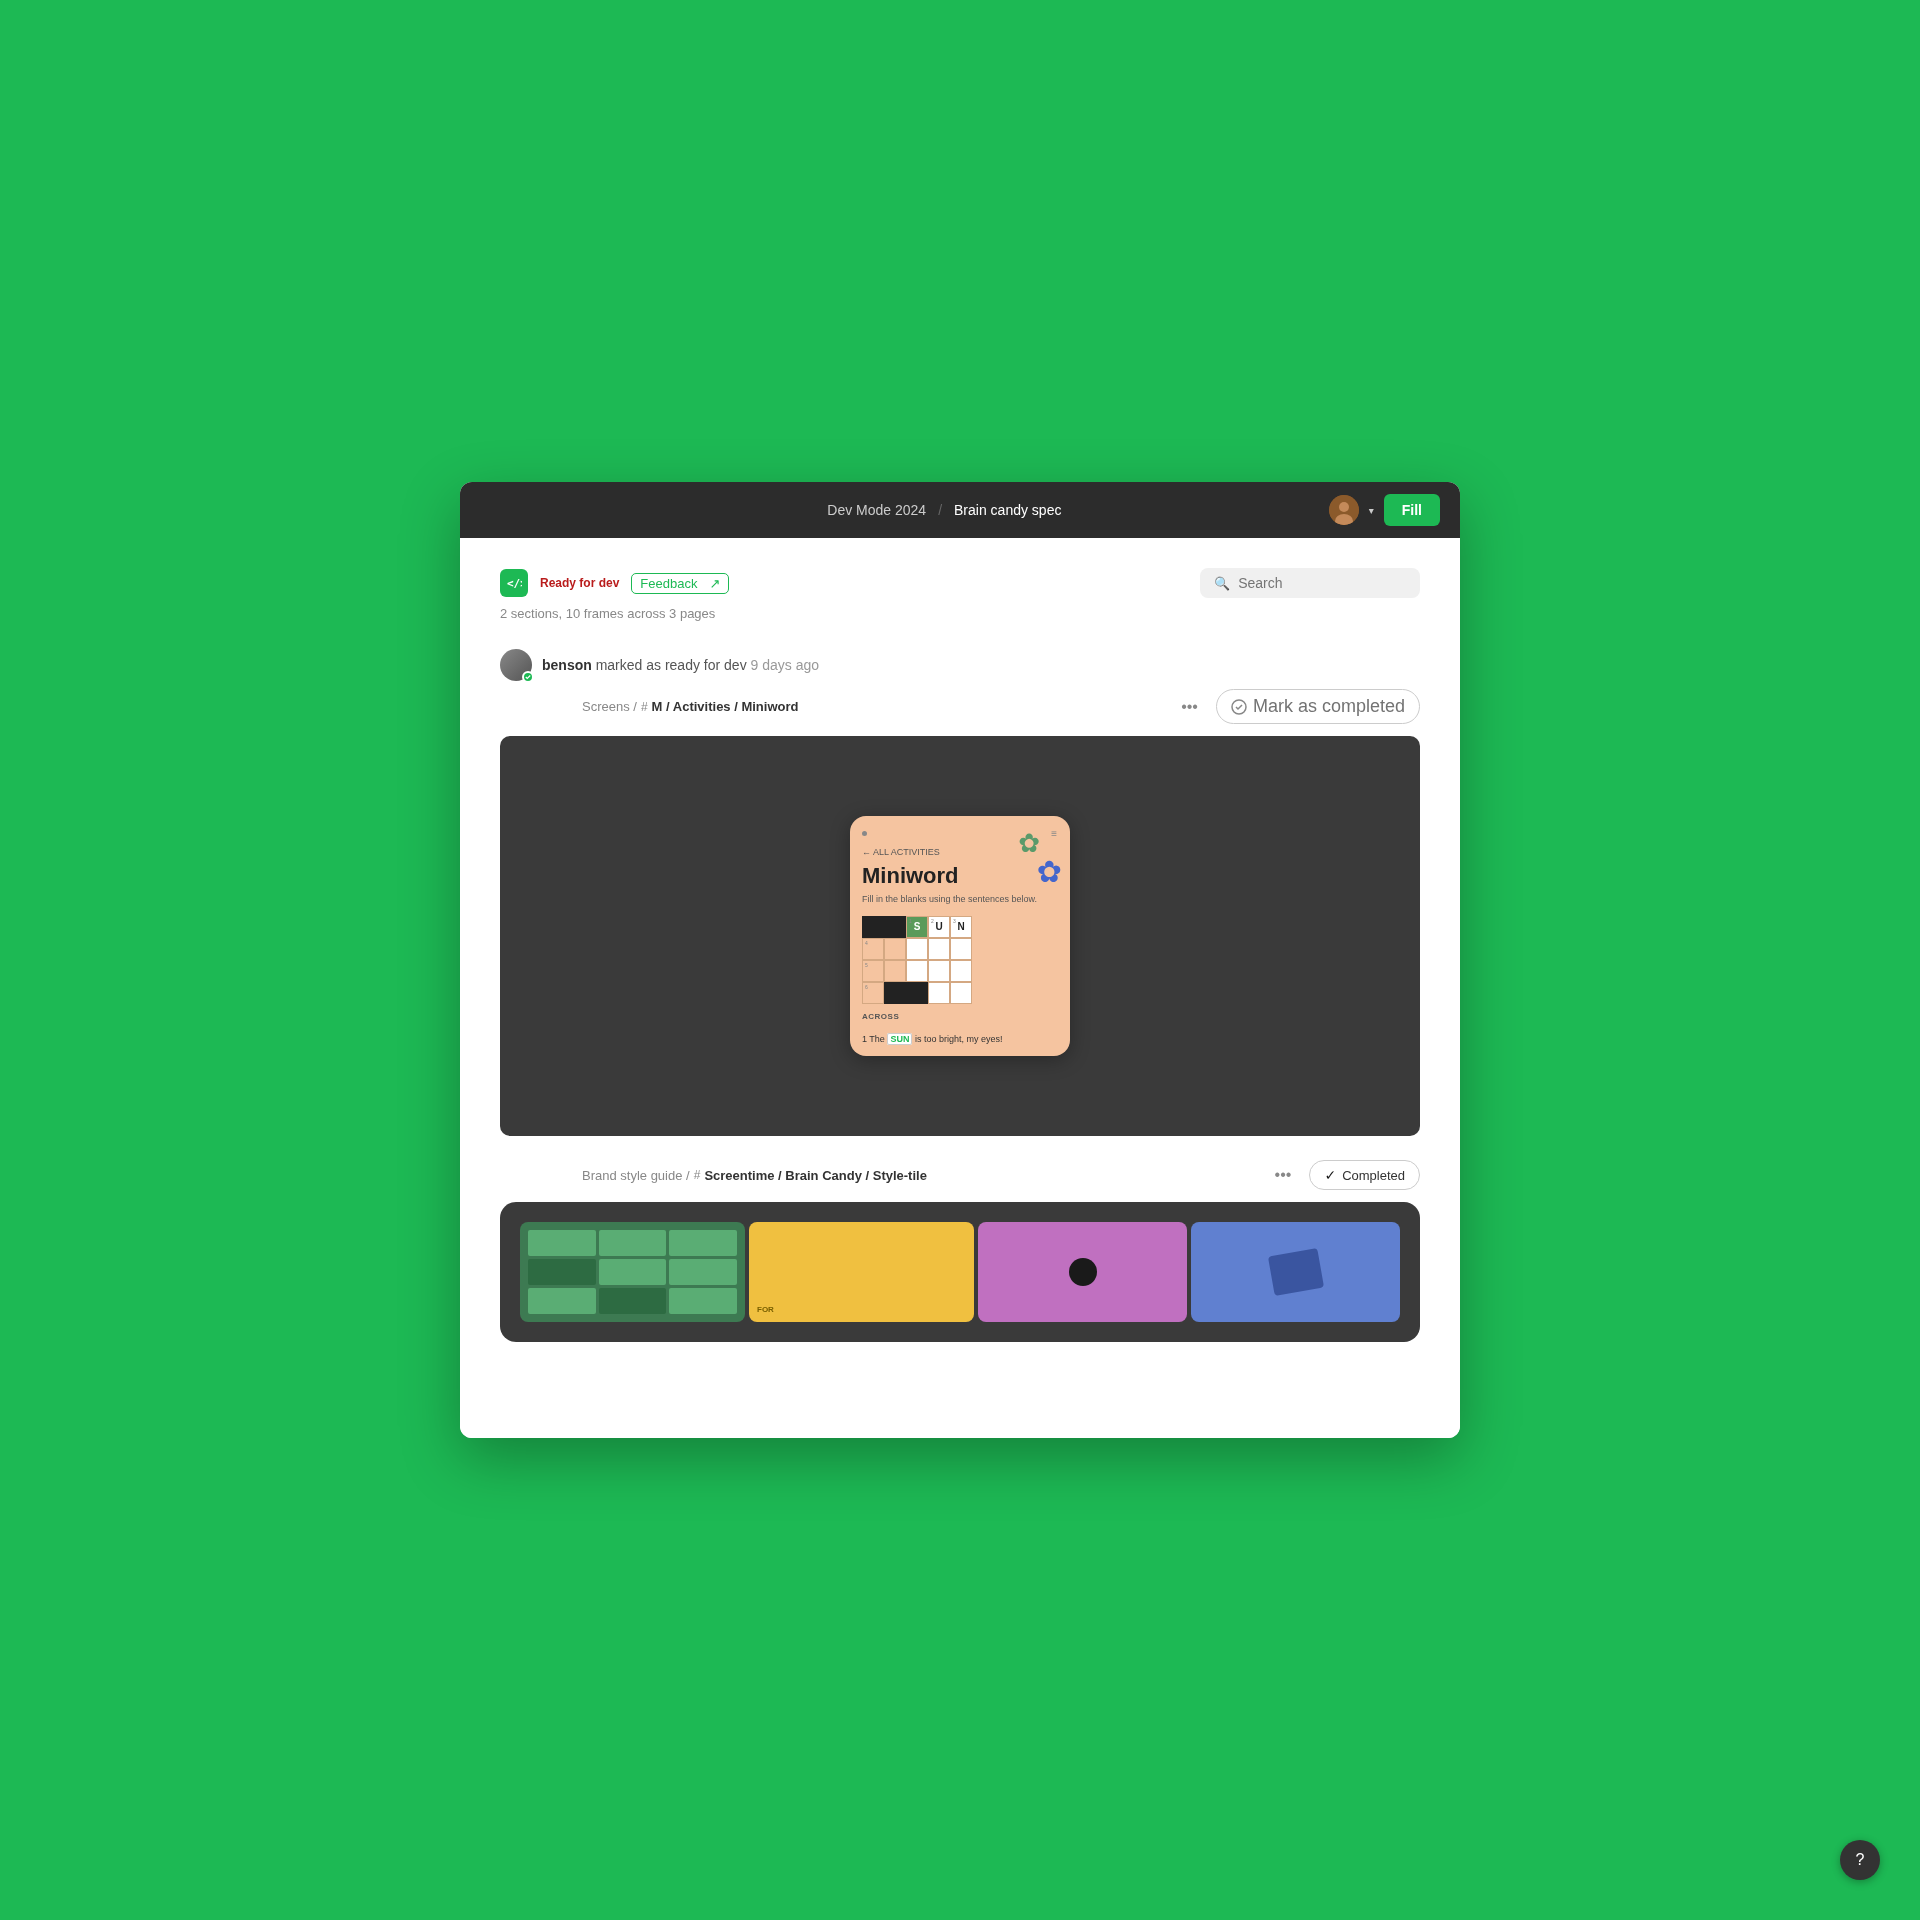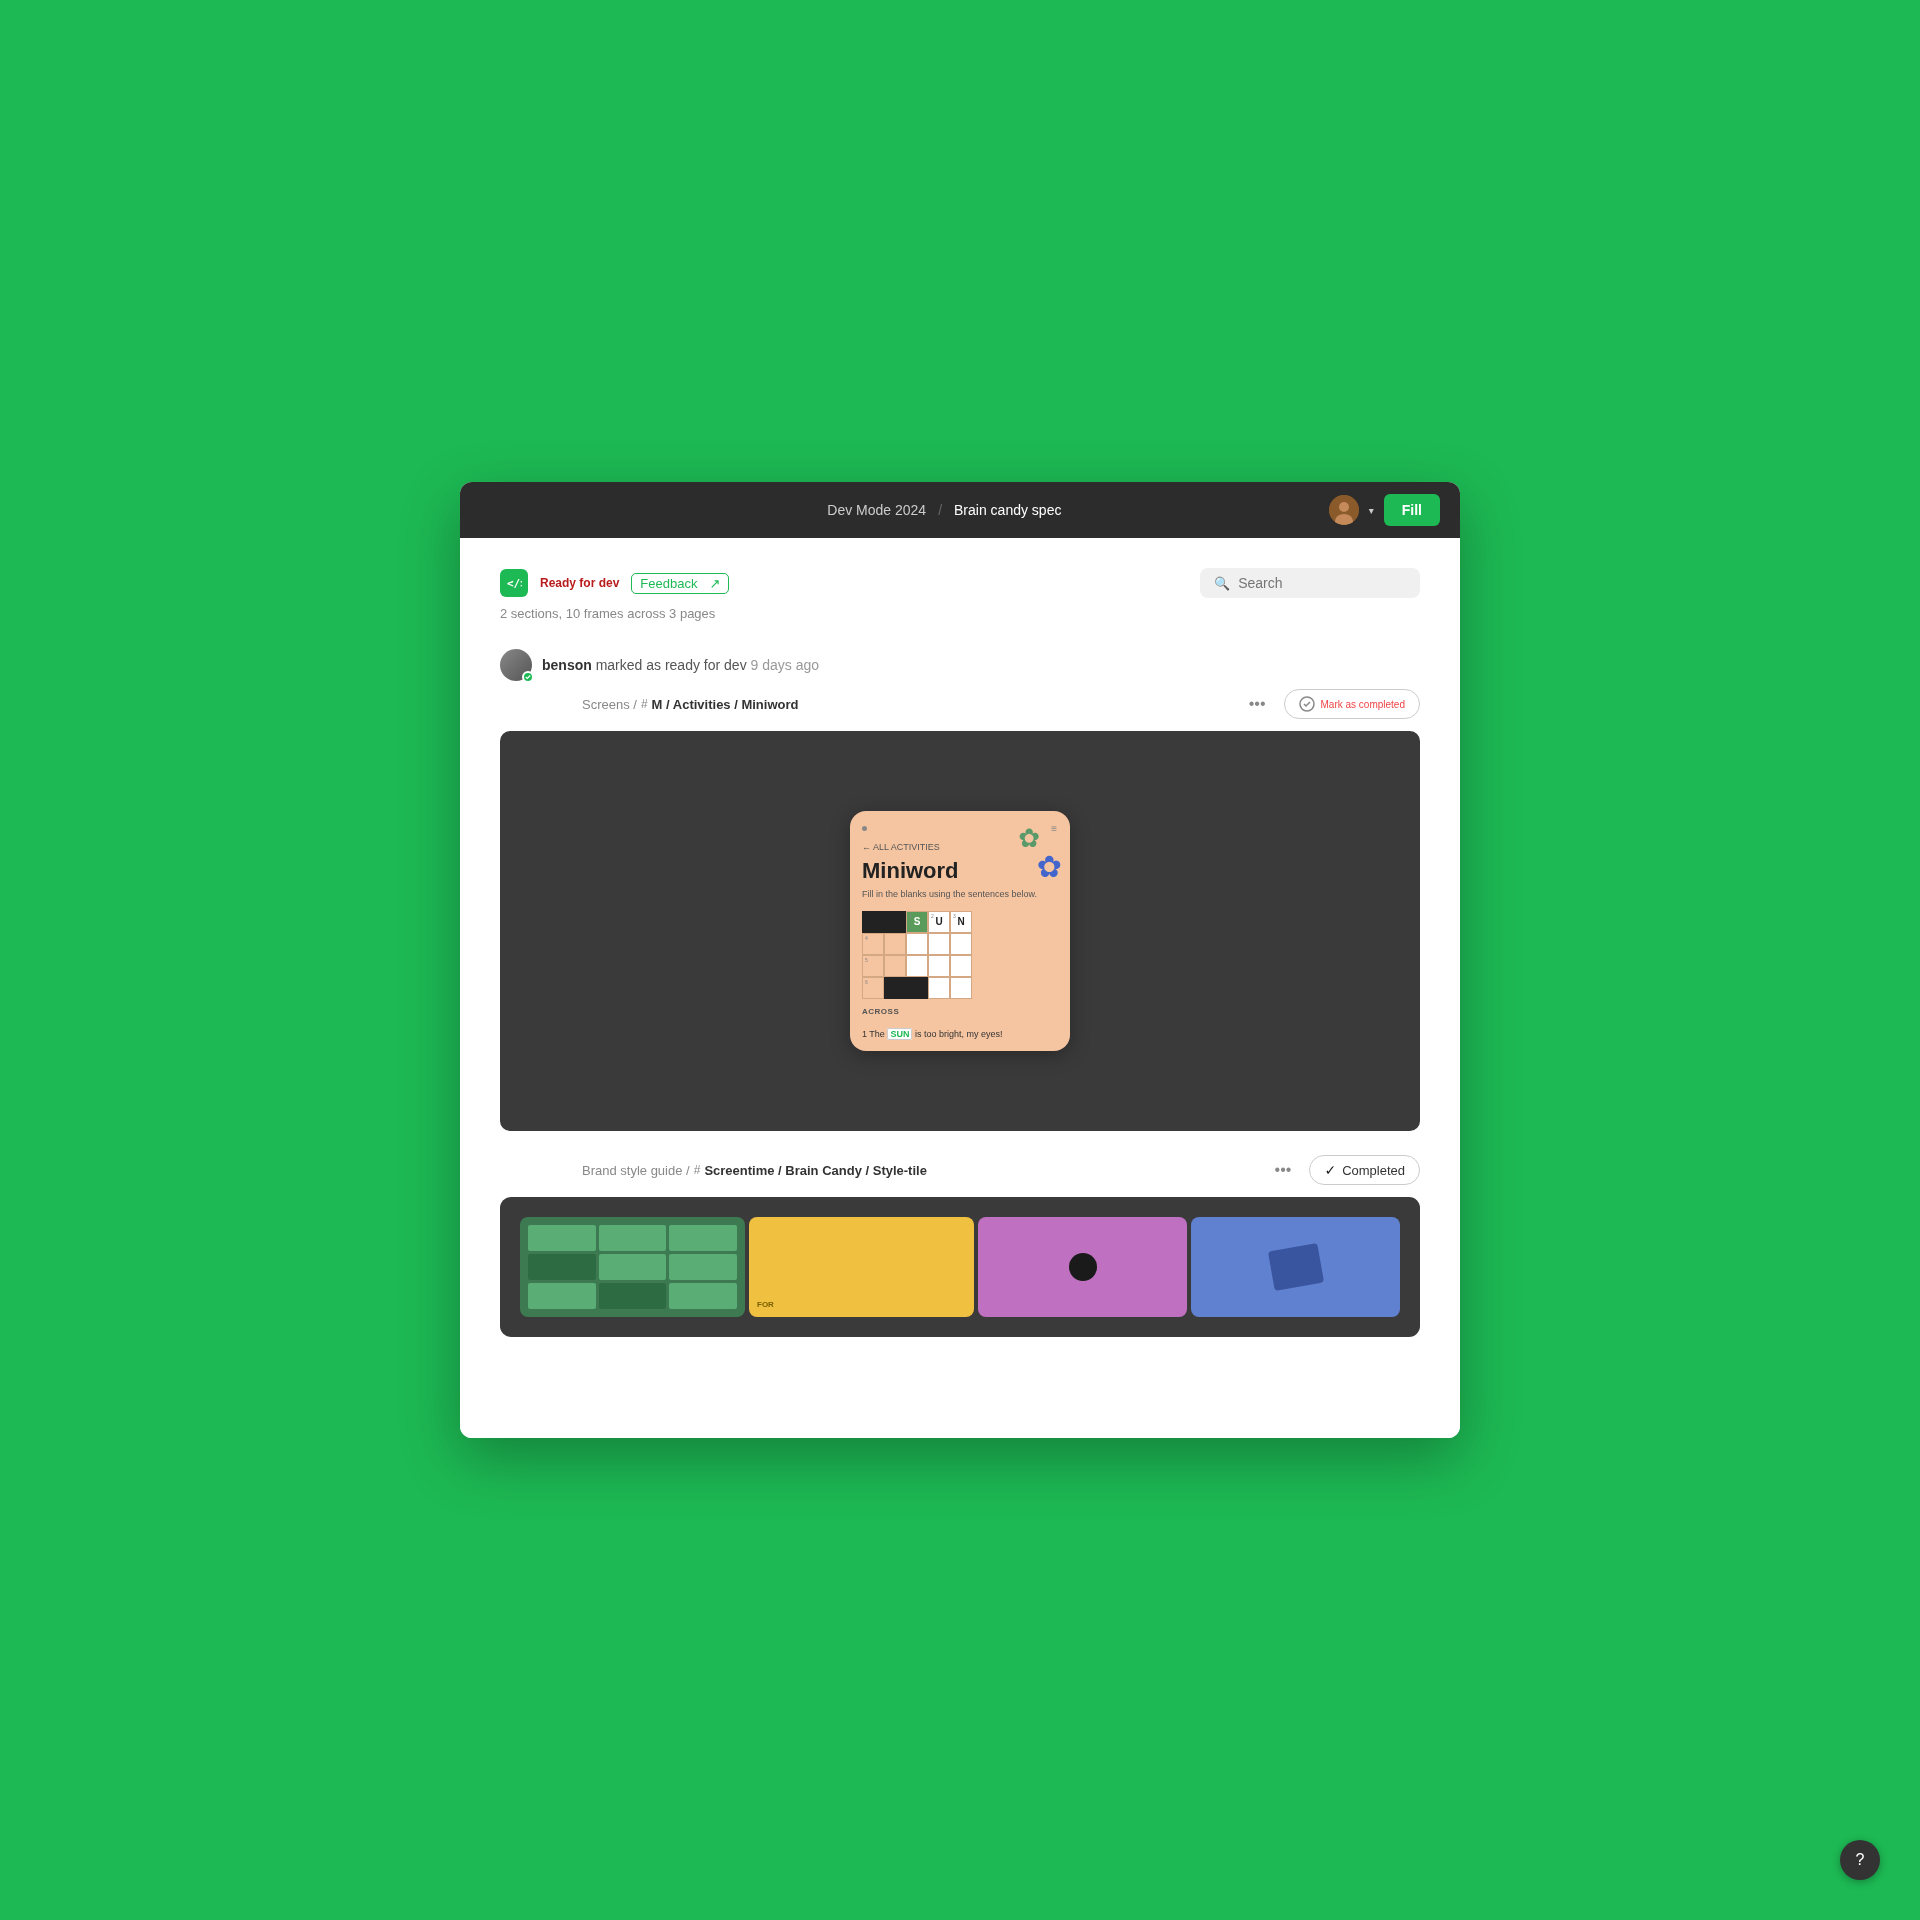--- a/index.html
+++ b/index.html
@@ -239,22 +239,22 @@
       border-radius: 4px;
     }
     .mark-completed-btn {
       display: flex;
       align-items: center;
       gap: 6px;
       border: 1.5px solid #ccc;
       background: white;
       border-radius: 20px;
       padding: 6px 14px;
-      font-size: 10px;
-      color: #ef4444;
+      font-size: 18px;
+      color: #737373;
       cursor: pointer;
     }
     .mark-completed-btn svg {
       color: #888;
     }
     .completed-btn {
       display: flex;
       align-items: center;
       gap: 6px;
       border: 1.5px solid #ccc;
@@ -375,21 +375,21 @@
     .across-clue .highlight {
       background: #fff;
       border: 1px solid #ccc;
       border-radius: 2px;
       padding: 0 2px;
       color: #1db954;
       font-weight: bold;
     }
     .brand-preview {
       background: #3a3a3a;
-      border-radius: 11px;
+      border-radius: 16px;
       display: flex;
       align-items: center;
       gap: 4px;
       padding: 20px;
       min-height: 120px;
       margin-left: 0;
       overflow: hidden;
     }
     .help-btn {
       position: fixed;

